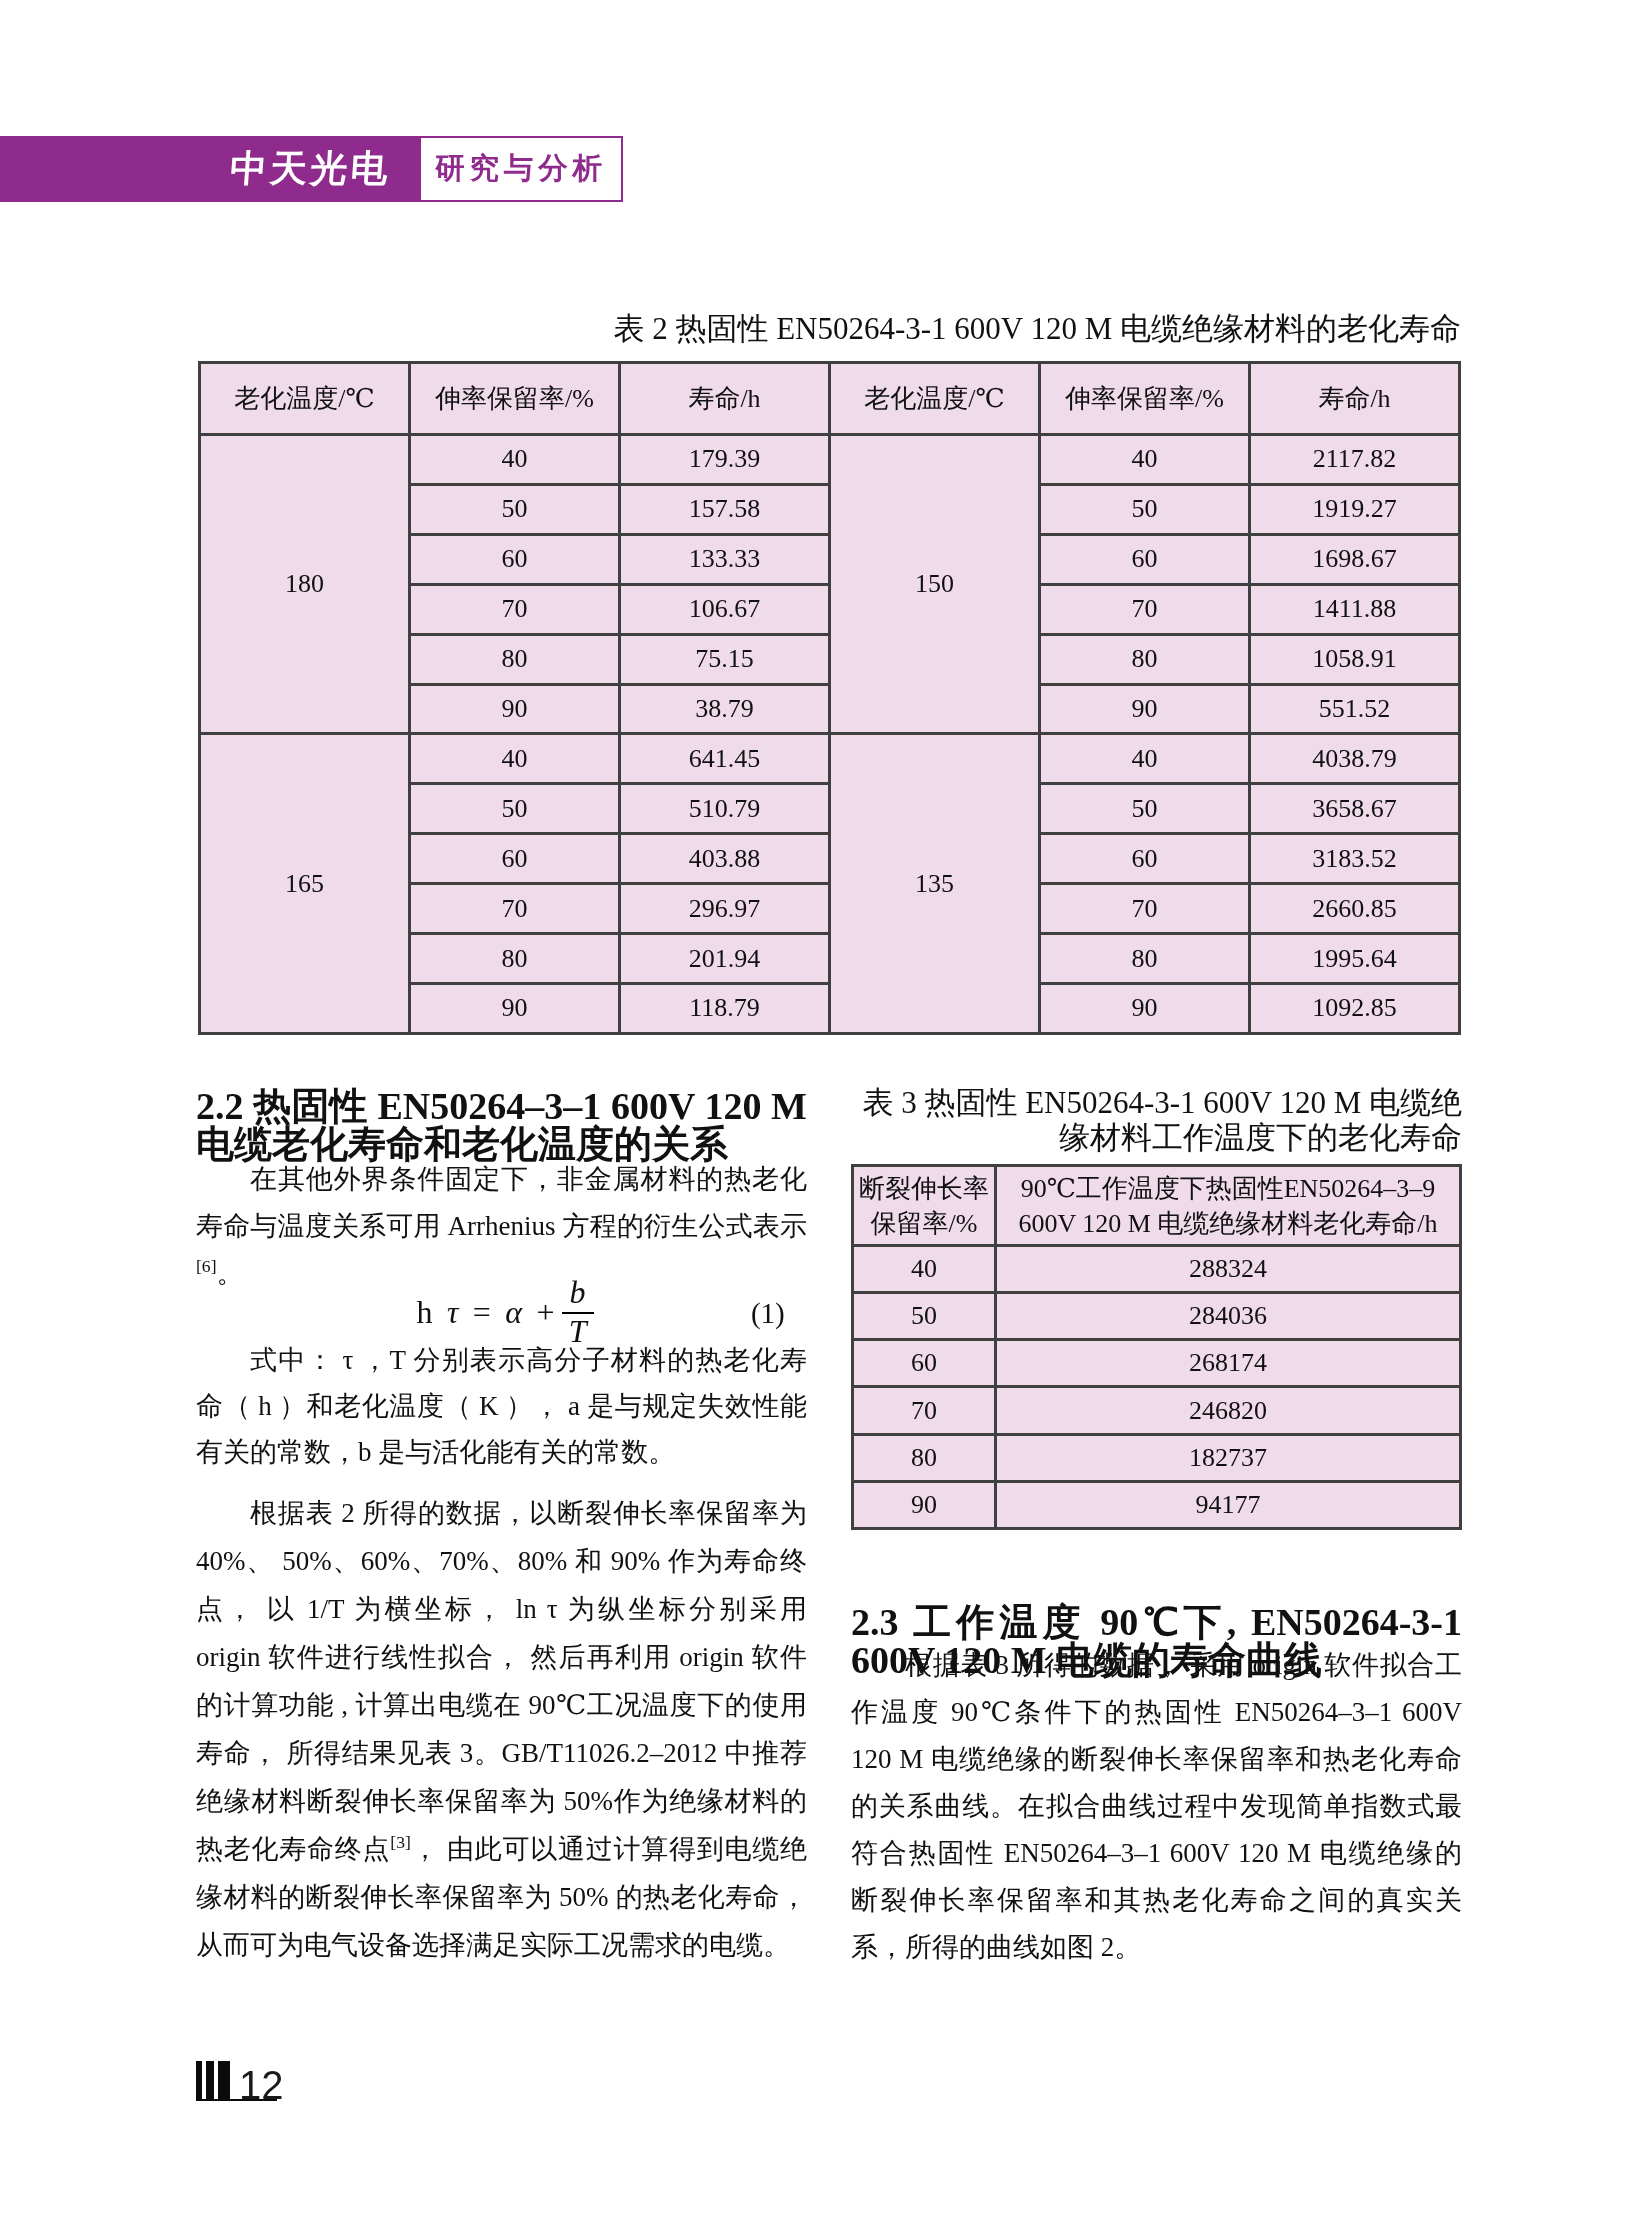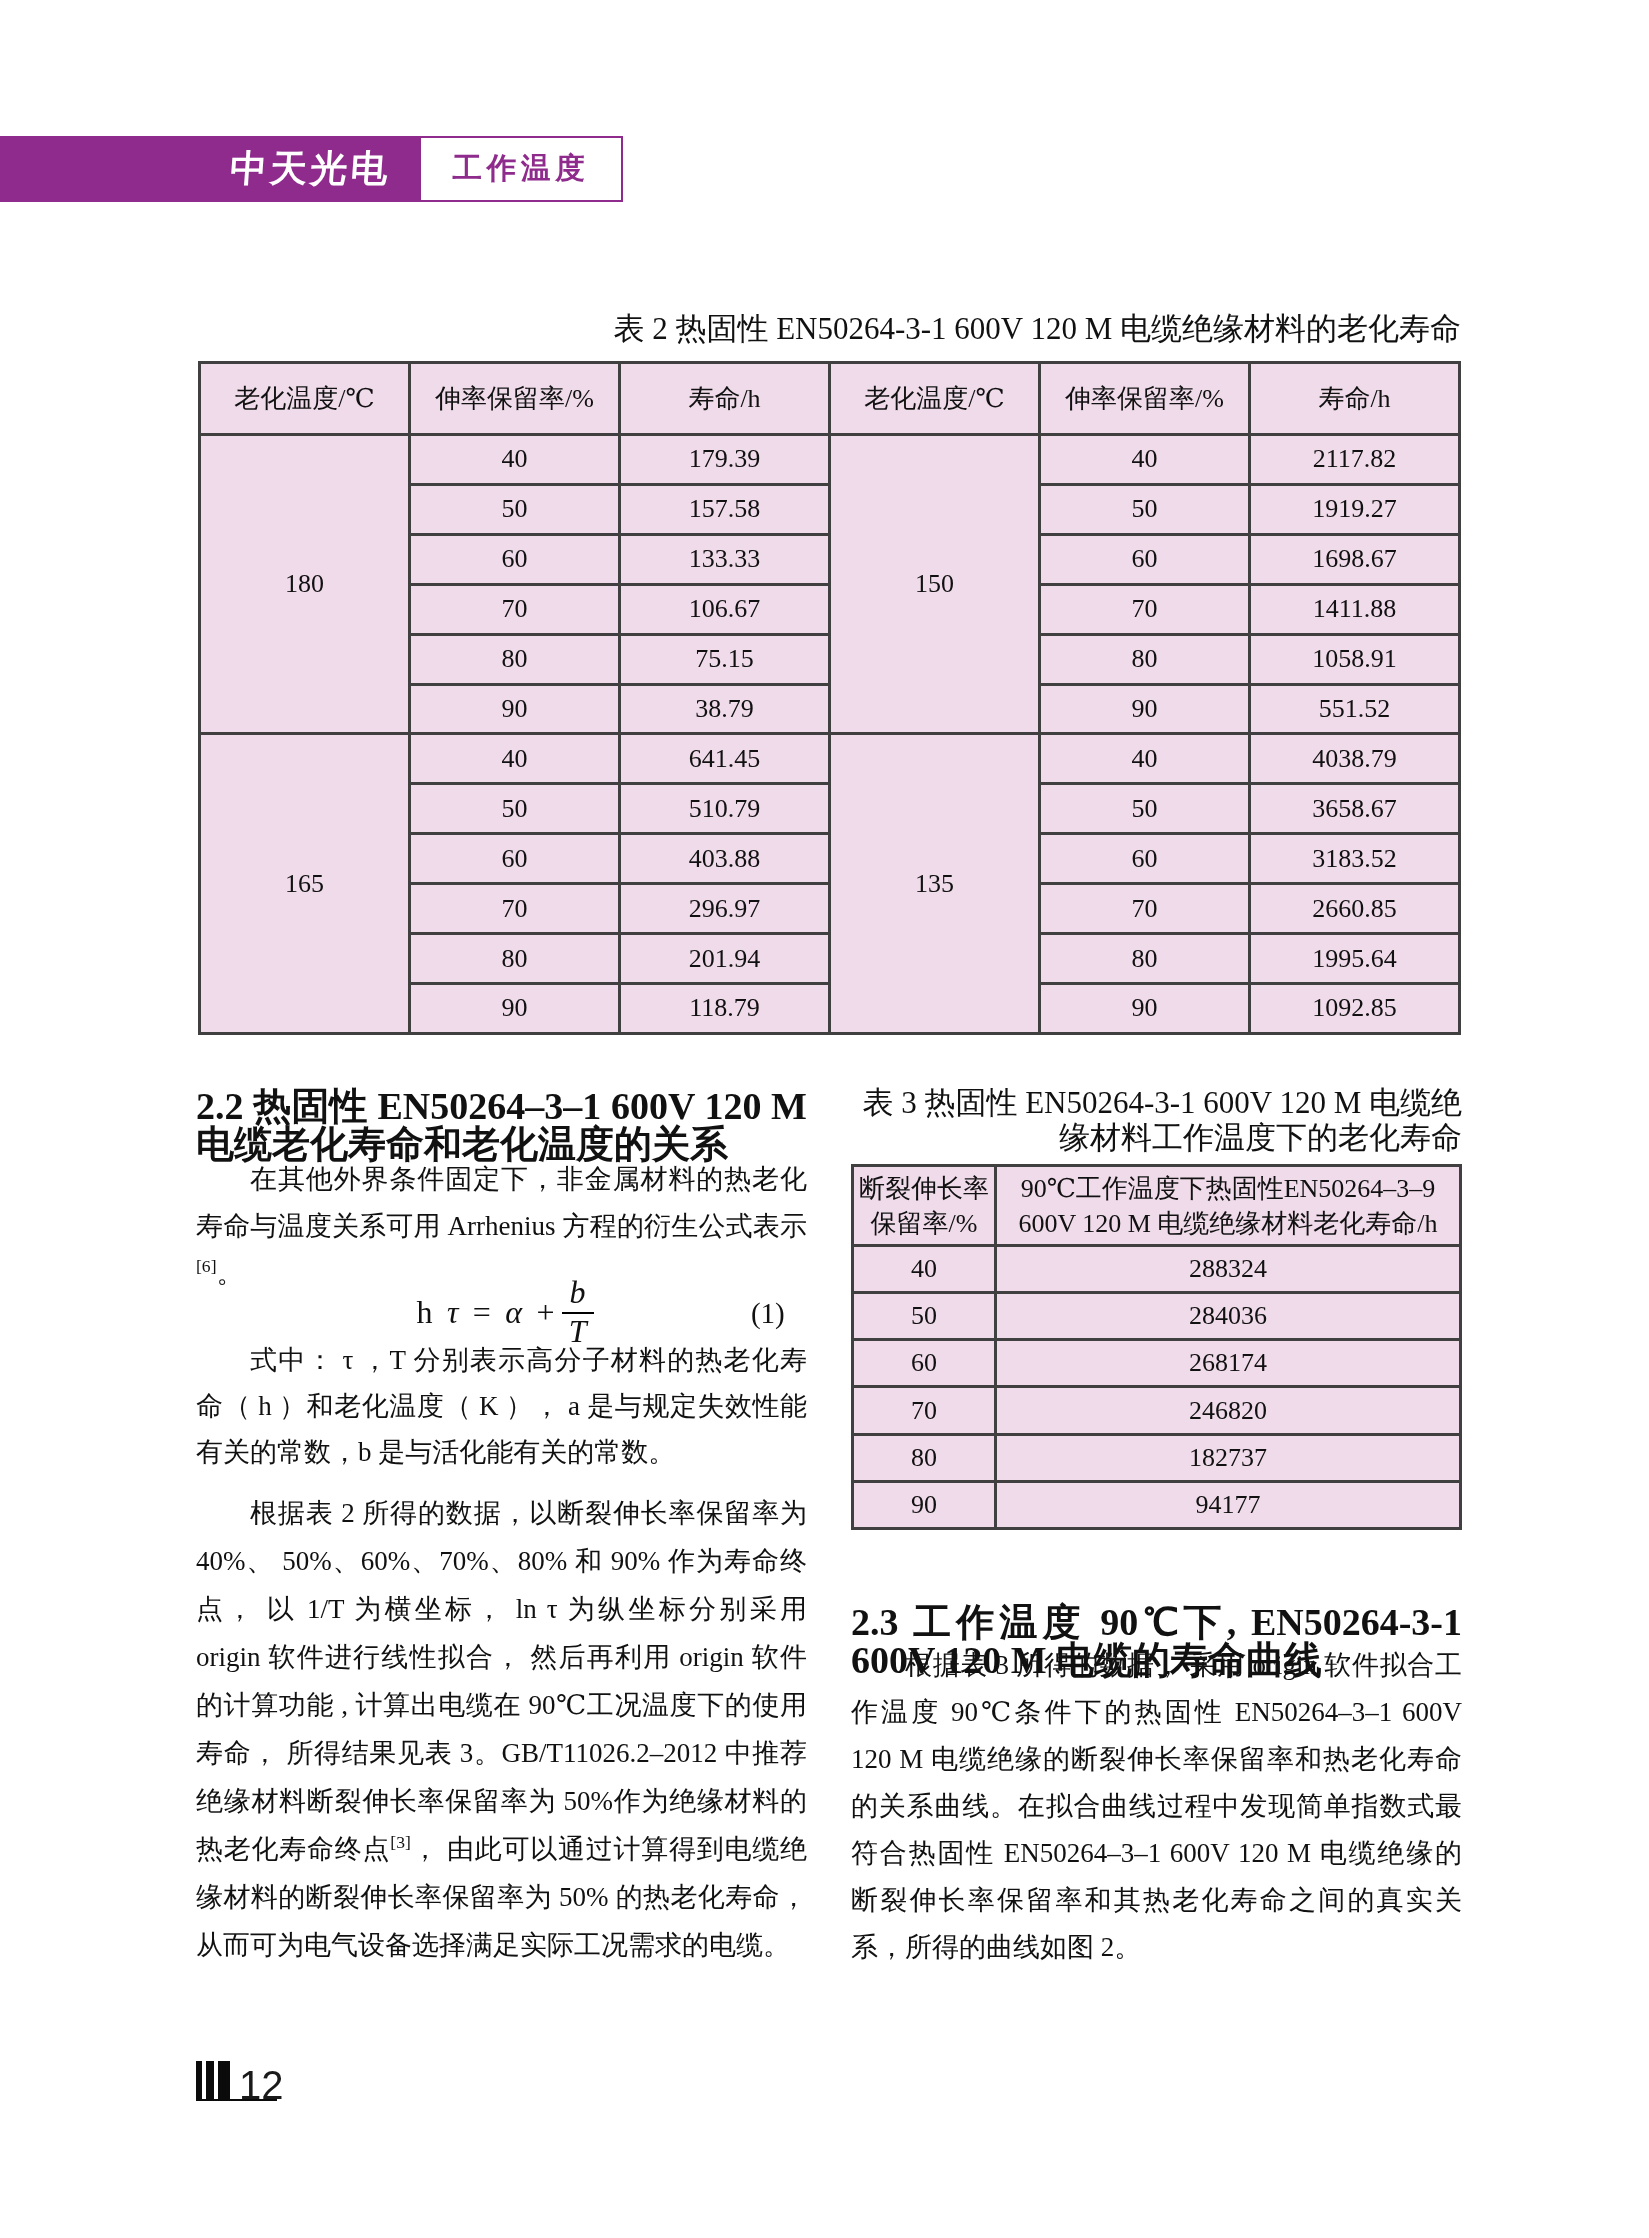--- a/index.html
+++ b/index.html
@@ -69,21 +69,21 @@
     position:absolute;left:43px;top:1.6px;font-size:40px;
     font-family:"Liberation Sans","DejaVu Sans",sans-serif;color:#1a1a1a;
   }
 </style>
 </head>
 <body>
 
 <div class="header-bar">
   <div class="brand">中天光电</div>
   <div class="tag-box">
-    <span>工作温度</span>
+    <span>研究与分析</span>
   </div>
 </div>
 
 <div class="tbl-title" id="t2-title">表 2 热固性 EN50264-3-1 600V 120 M 电缆绝缘材料的老化寿命</div>
 
 <table class="pink" id="t2">
   <thead>
     <tr>
       <th>老化温度/℃</th>
       <th>伸率保留率/%</th>

